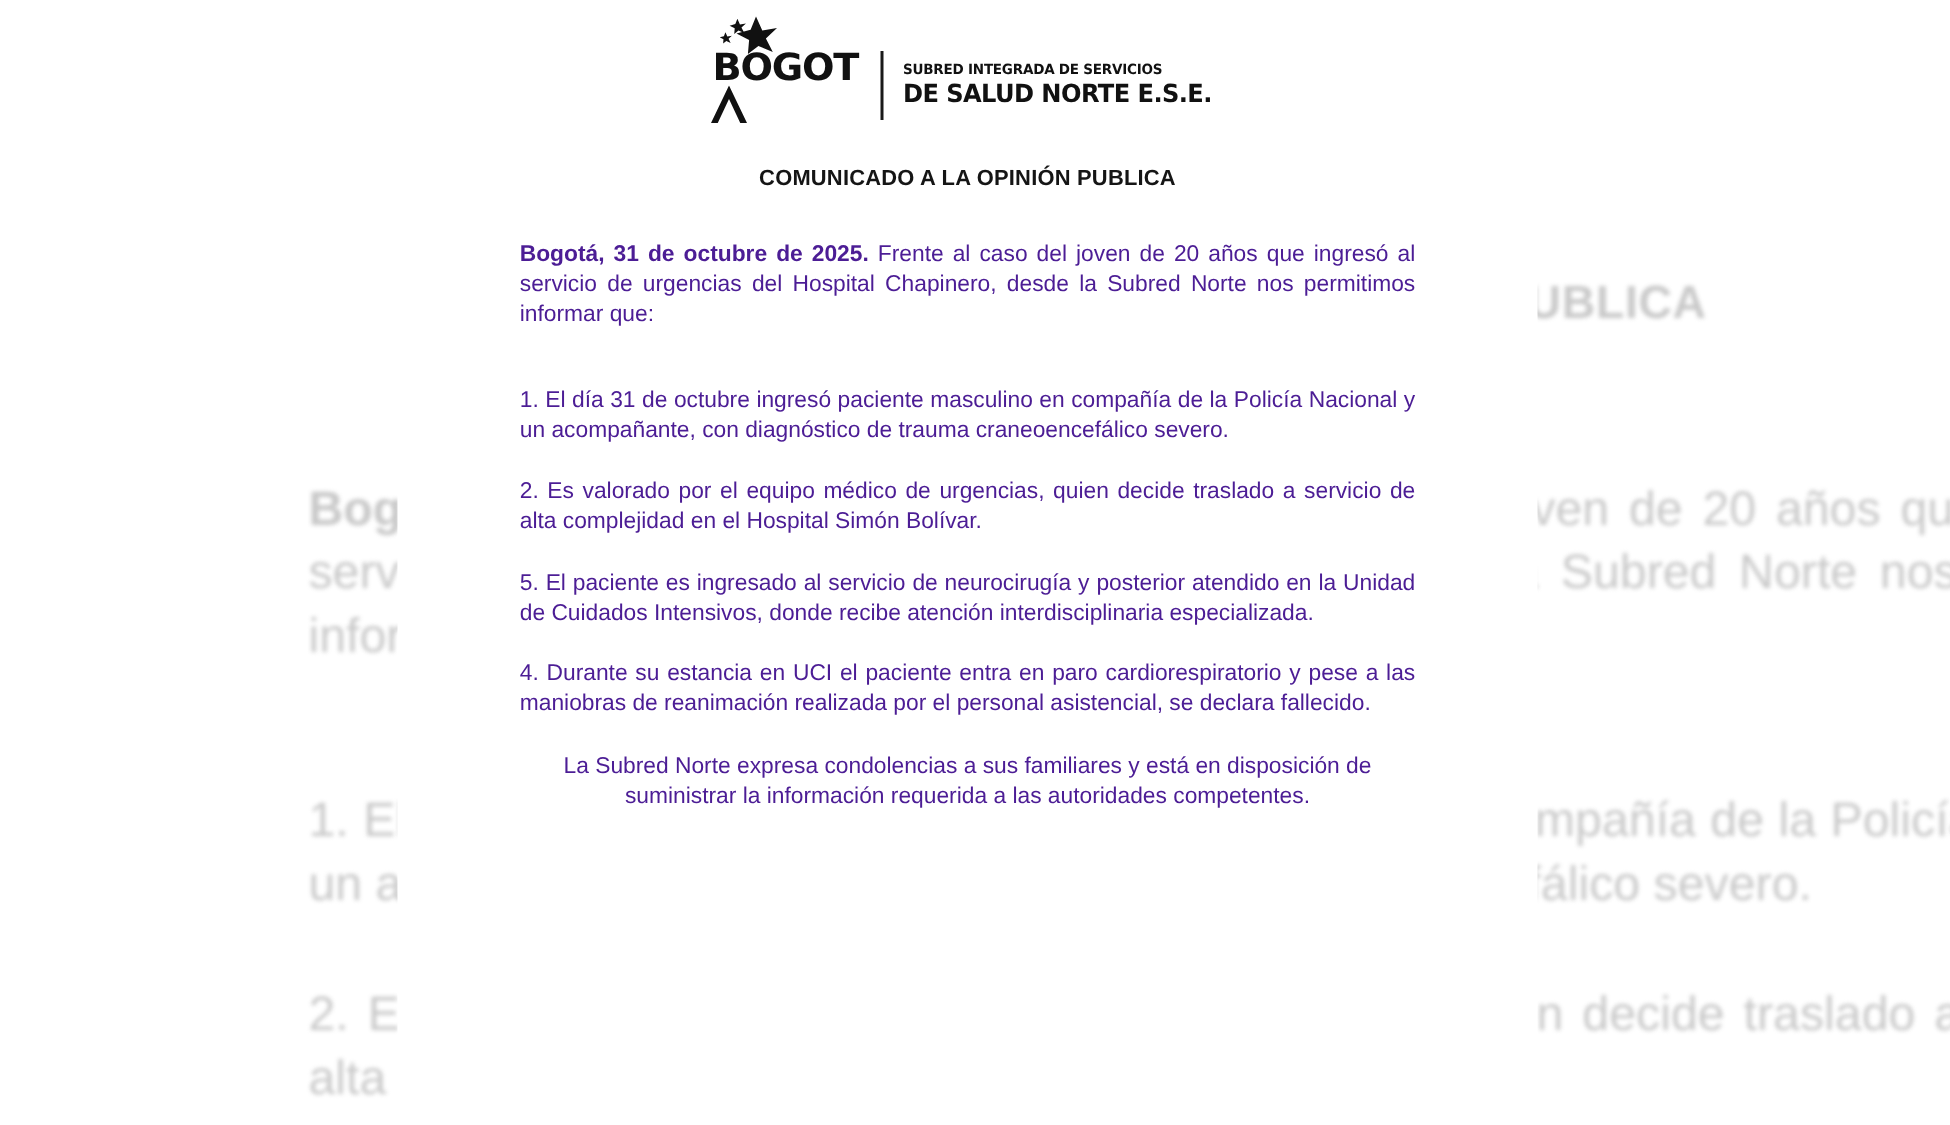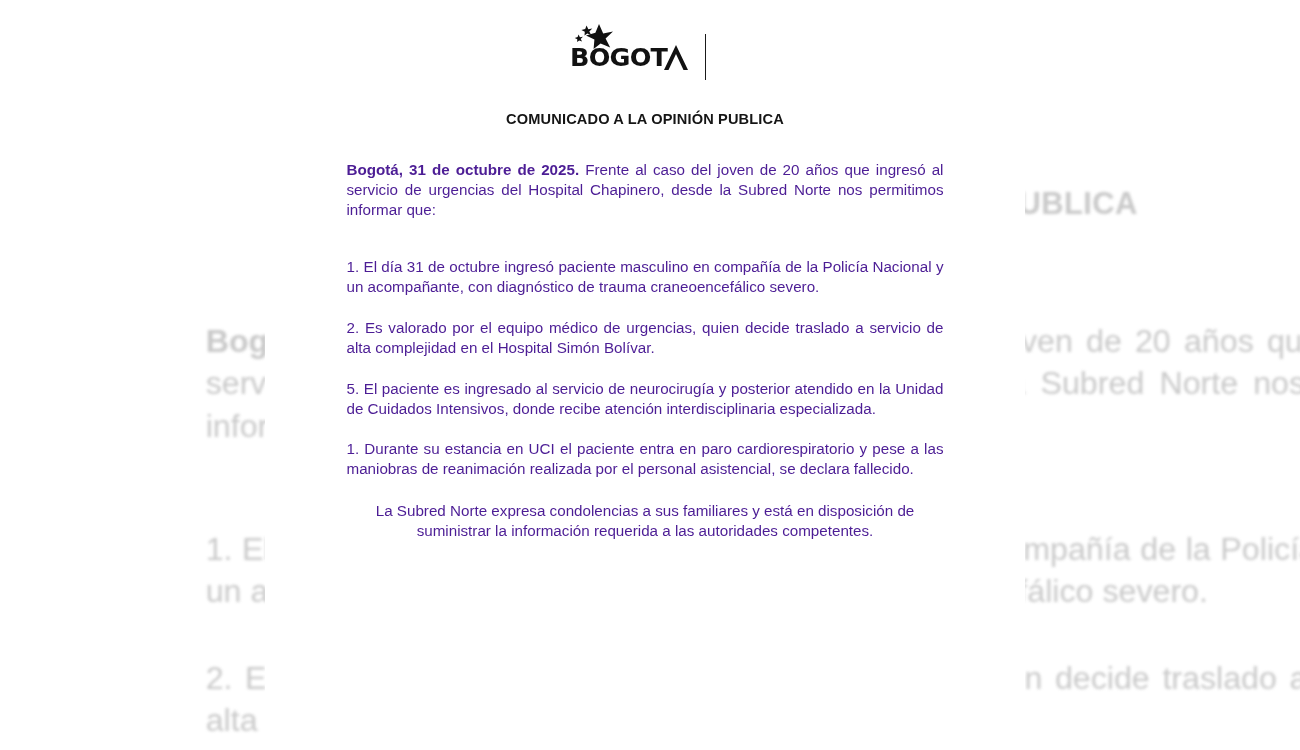--- a/index.html
+++ b/index.html
@@ -84,20 +84,21 @@
     display: flex;
     align-items: center;
     justify-content: center;
     padding-top: 52px;
     height: 62px;
     box-sizing: border-box;
   }
   .logo-bogota {
     position: relative;
     display: flex;
+    flex-direction: column;
   }
   .logo-word {
     font-family: "DejaVu Sans", sans-serif;
     font-weight: bold;
     font-size: 25px;
     letter-spacing: -0.8px;
     color: #111111;
     line-height: 1;
     transform: scaleX(1.02);
   }
@@ -206,27 +207,31 @@
         </span>
         <span class="logo-star">
           <svg width="44" height="26" viewBox="0 0 44 26" aria-hidden="true">
             <path d="M25 1 L29.2 10.4 L39 8.6 L31.6 15.6 L36.2 24.6 L26.6 20.6 L19.6 26 L20.4 16.6 L12 12.4 L21.4 9.8 Z" fill="#111111"></path>
             <path d="M12.6 2.5 L14.3 6.3 L18.3 5.6 L15.3 8.4 L17.2 12 L13.3 10.4 L10.5 12.6 L10.8 8.8 L7.4 7.1 L11.2 6.0 Z" fill="#111111"></path>
             <path d="M4.6 11.5 L5.9 14.3 L8.9 13.8 L6.7 15.9 L8.1 18.6 L5.2 17.4 L3.1 19.0 L3.3 16.2 L0.8 14.9 L3.6 14.1 Z" fill="#111111"></path>
           </svg>
         </span>
       </div>
       <div class="logo-divider"></div>
+      <div class="logo-text">
+        <span class="logo-line1">SUBRED INTEGRADA DE SERVICIOS</span>
+        <span class="logo-line2">DE SALUD NORTE E.S.E.</span>
+      </div>
     </div>
 
     <div class="doc-title">COMUNICADO A LA OPINIÓN PUBLICA</div>
 
     <div class="doc-body">
       <p class="lead"><b>Bogotá, 31 de octubre de 2025.</b><span> Frente al caso del joven de 20 años que ingresó al servicio de urgencias del Hospital Chapinero, desde la Subred Norte nos permitimos informar que:</span></p>
       <p class="item">1. El día 31 de octubre ingresó paciente masculino en compañía de la Policía Nacional y un acompañante, con diagnóstico de trauma craneoencefálico severo.</p>
       <p class="item">2.  Es valorado por el equipo médico de urgencias, quien decide traslado a servicio de alta complejidad en el Hospital Simón Bolívar.</p>
       <p class="item">5.  El paciente es ingresado al servicio de neurocirugía y posterior atendido en la Unidad de Cuidados Intensivos, donde recibe atención interdisciplinaria especializada.</p>
-      <p class="item">1. Durante su estancia en UCI el paciente entra en paro cardiorespiratorio y pese a las maniobras de reanimación realizada por el personal asistencial, se declara fallecido.</p>
+      <p class="item">4. Durante su estancia en UCI el paciente entra en paro cardiorespiratorio y pese a las maniobras de reanimación realizada por el personal asistencial, se declara fallecido.</p>
       <p class="closing">La Subred Norte expresa condolencias a sus familiares y está en disposición de suministrar la información requerida a las autoridades competentes.</p>
     </div>
 
   </div>
 </div>
 
 </body></html>

